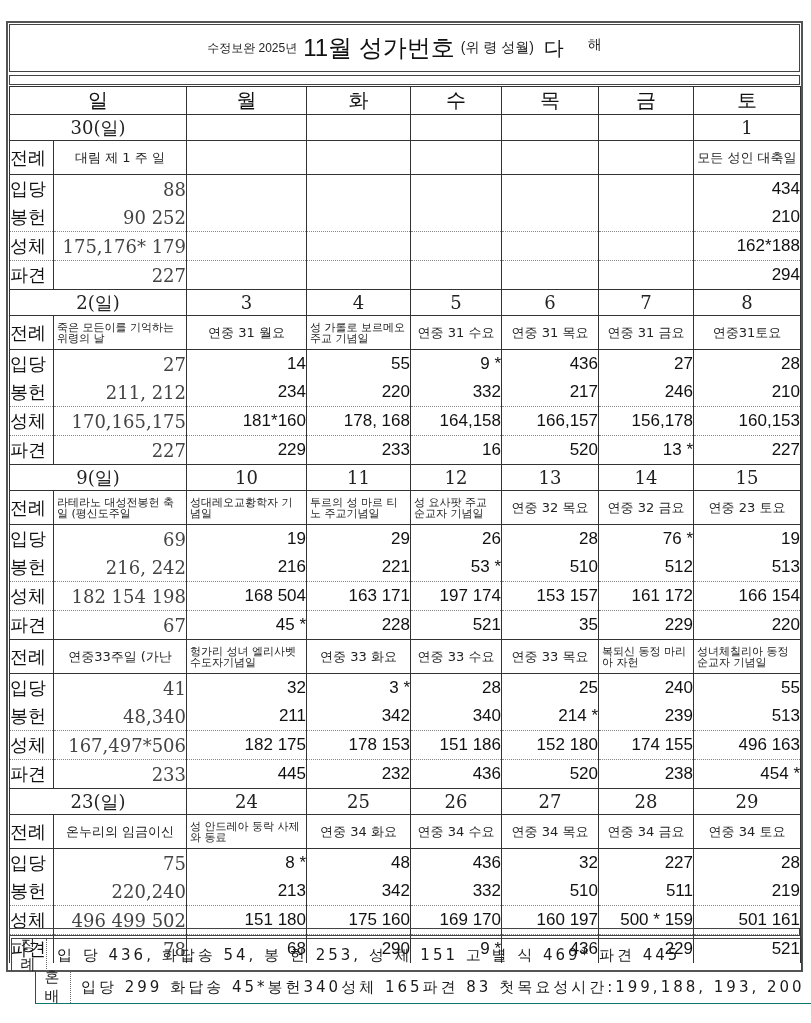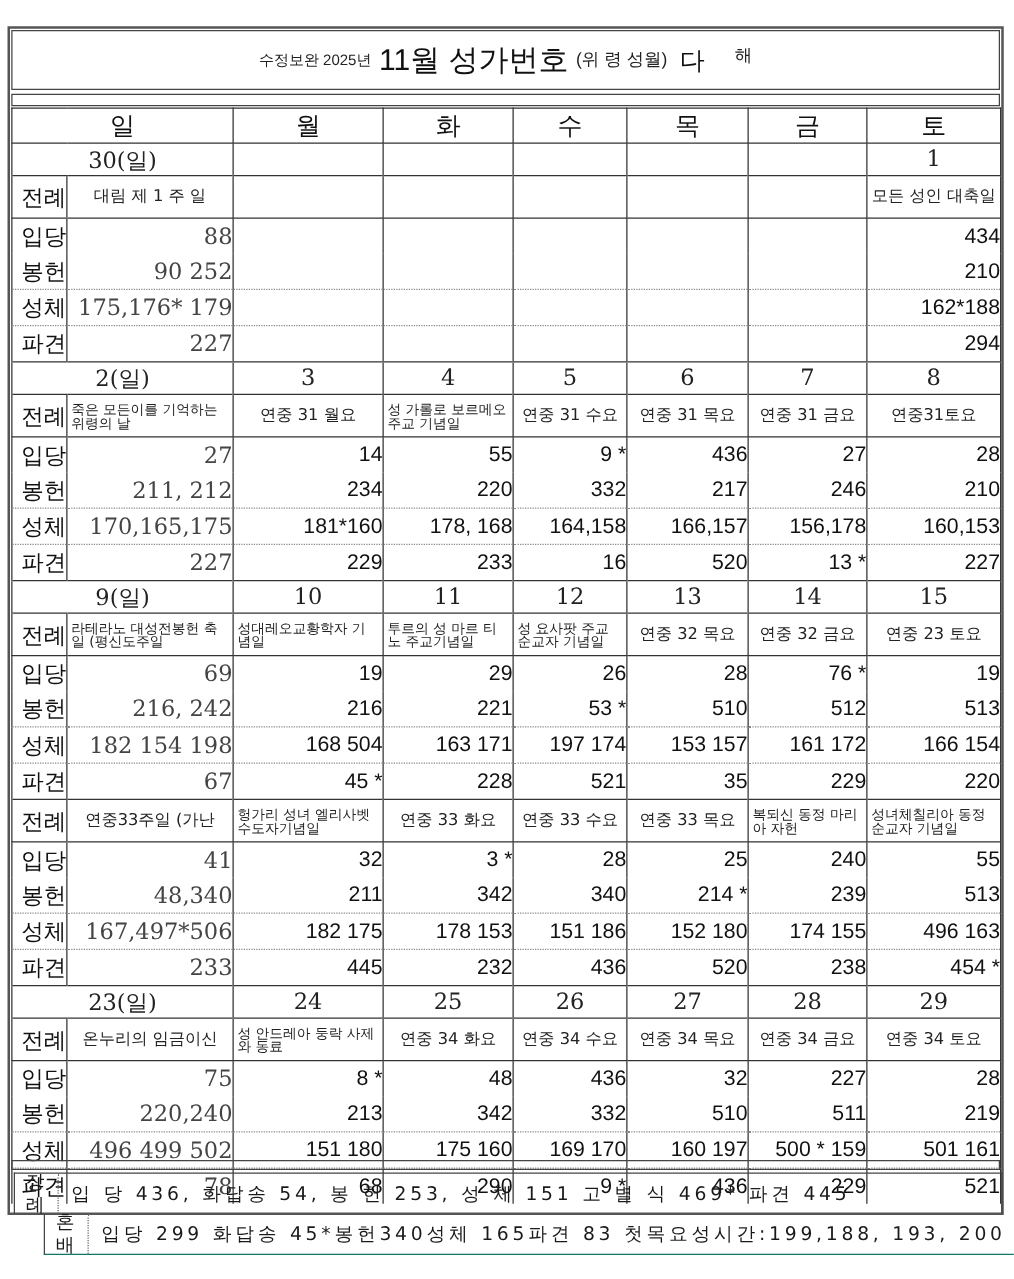--- a/index.html
+++ b/index.html
@@ -10,21 +10,21 @@
   .title-big { font-family:"Liberation Sans", sans-serif; font-size:24px; color:#111; }
   .title-mid { font-family:"Liberation Sans", sans-serif; font-size:14px; color:#222; }
   .title-da { font-family:"Liberation Sans", sans-serif; font-size:20px; color:#111; margin-left:4px; }
   .title-hae { font-family:"Liberation Sans", sans-serif; font-size:14px; color:#222; margin-left:18px; margin-top:-6px; }
   .spacer { position:absolute; left:9px; top:75px; width:791px; height:10px; border:1px solid #444; box-sizing:border-box; }
   table.cal { position:absolute; left:9px; top:86px; width:791px; border-collapse:collapse; table-layout:fixed; }
   table.cal td { border:1px solid #333; padding:0; vertical-align:middle; overflow:hidden; }
   .dh td { height:26px; text-align:center; font-family:"DejaVu Serif", serif; font-size:20px; color:#111; }
   .dnum td { height:25px; text-align:center; font-family:"DejaVu Serif", serif; font-size:18px; color:#222; border-bottom:1px dotted #777 !important; }
   .lit td { height:33px; font-size:11px; color:#222; }
-  .lit td.lbl, .val td.lbl { font-size:18px; font-family:"DejaVu Sans", sans-serif; color:#111; text-align:right; border-right:1px dotted #666; }
+  .lit td.lbl, .val td.lbl { font-size:18px; font-family:"DejaVu Sans", sans-serif; color:#111; text-align:left; border-right:1px dotted #666; }
   .lit .txt { padding:0 3px; text-align:center; line-height:12px; white-space:nowrap; }
   .lit .txt.wrap { white-space:normal; text-align:left; line-height:11px; font-size:11px; }
   .lit .txt.big { font-size:13px; }
   .val td { height:28px; text-align:right; padding-right:14px; font-size:17px; color:#111; font-family:"Liberation Sans", sans-serif; }
   .val td.serif { font-family:"DejaVu Serif", serif; color:#444; font-size:18px; }
   .val td.lbl { padding-right:0; }
   .rb td { border-top:none !important; border-bottom:none !important; }
   .rb-dot td { border-top:1px dotted #888 !important; }
   .foot { position:absolute; left:11px; top:938px; width:791px; height:33px; border:1px solid #444; border-bottom:none; box-sizing:border-box; display:flex; align-items:center; font-size:15px; }
   .foot2 { top:971px; border-bottom:1px solid #0f766e; border-top:none;margin-left:24px; }

